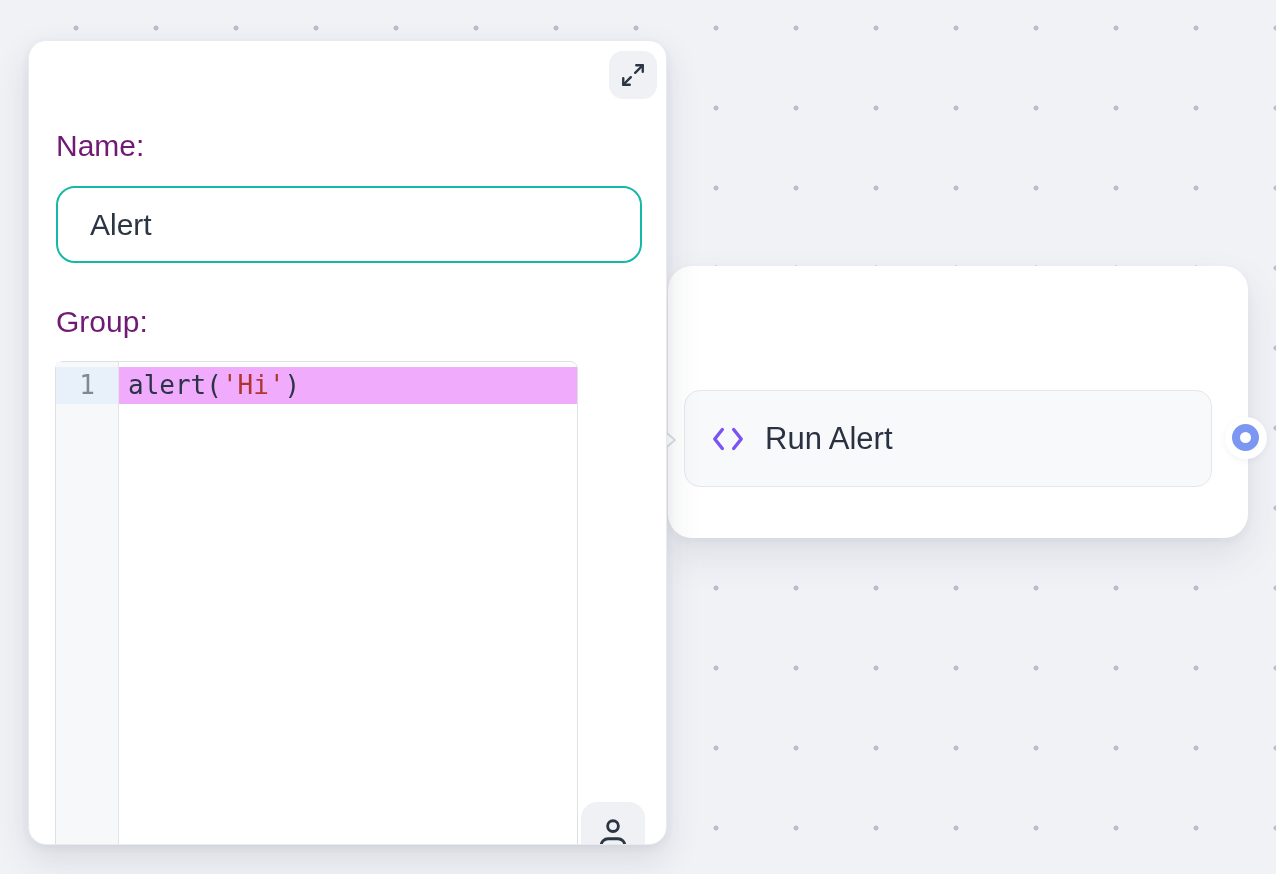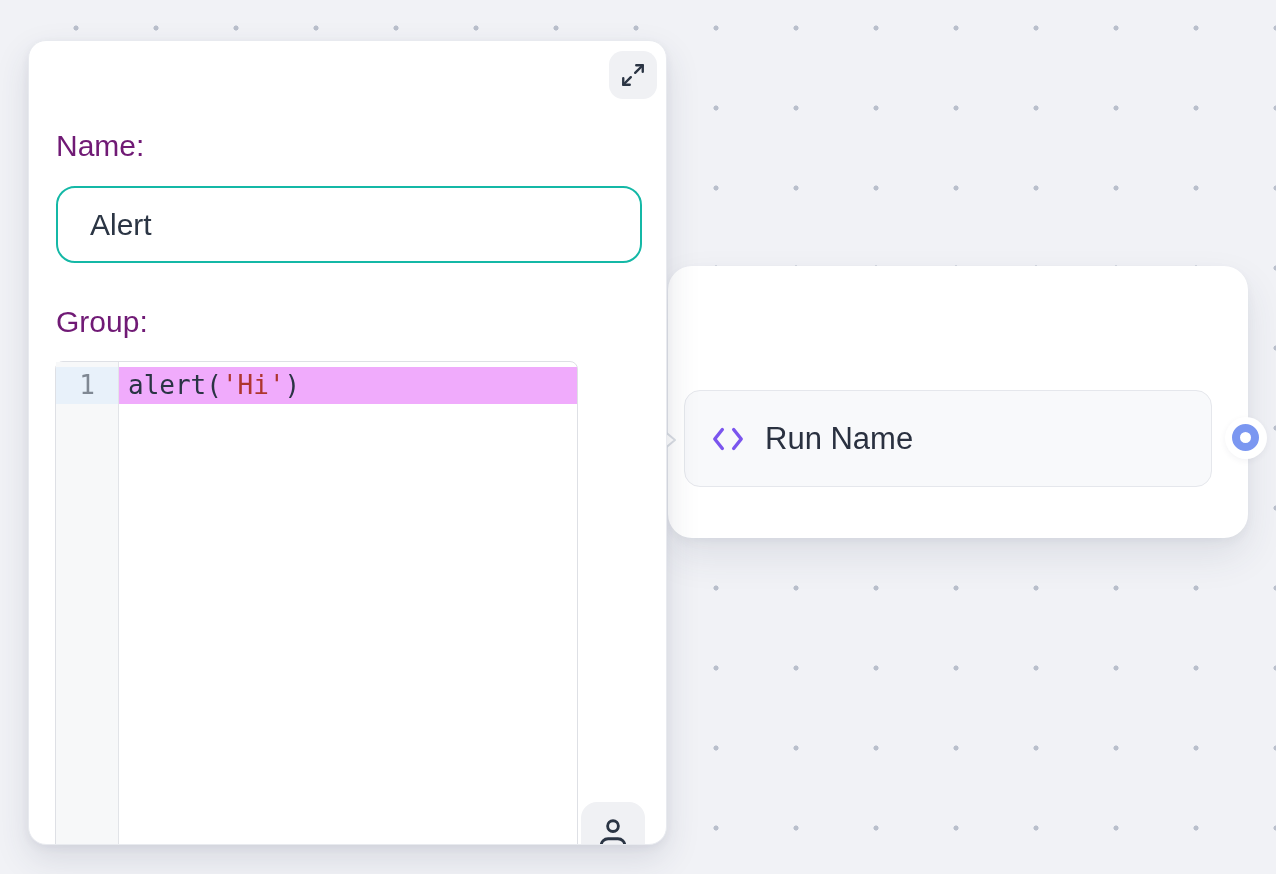--- a/index.html
+++ b/index.html
@@ -101,21 +101,21 @@
 <body>
 
 <div id="stage">
 
   <div class="group-card">
     <div class="flow-node">
       <svg class="node-icon" viewBox="0 0 36 28" fill="none" stroke="#7b55ee" stroke-width="3.6" stroke-linecap="round" stroke-linejoin="round">
         <polyline points="12,4 4,14 12,24"></polyline>
         <polyline points="24,4 32,14 24,24"></polyline>
       </svg>
-      <span class="node-label">Run Name</span>
+      <span class="node-label">Run Alert</span>
     </div>
     <div class="handle-halo"></div>
     <div class="handle-dot"></div>
   </div>
 
   <svg class="chevron-connector" width="24" height="34" viewBox="0 0 24 34">
     <path d="M1,2 L19,17 L1,32" fill="#ffffff" stroke="#d9dde3" stroke-width="2" stroke-linejoin="round"></path>
   </svg>
 
   <div class="editor-panel">

